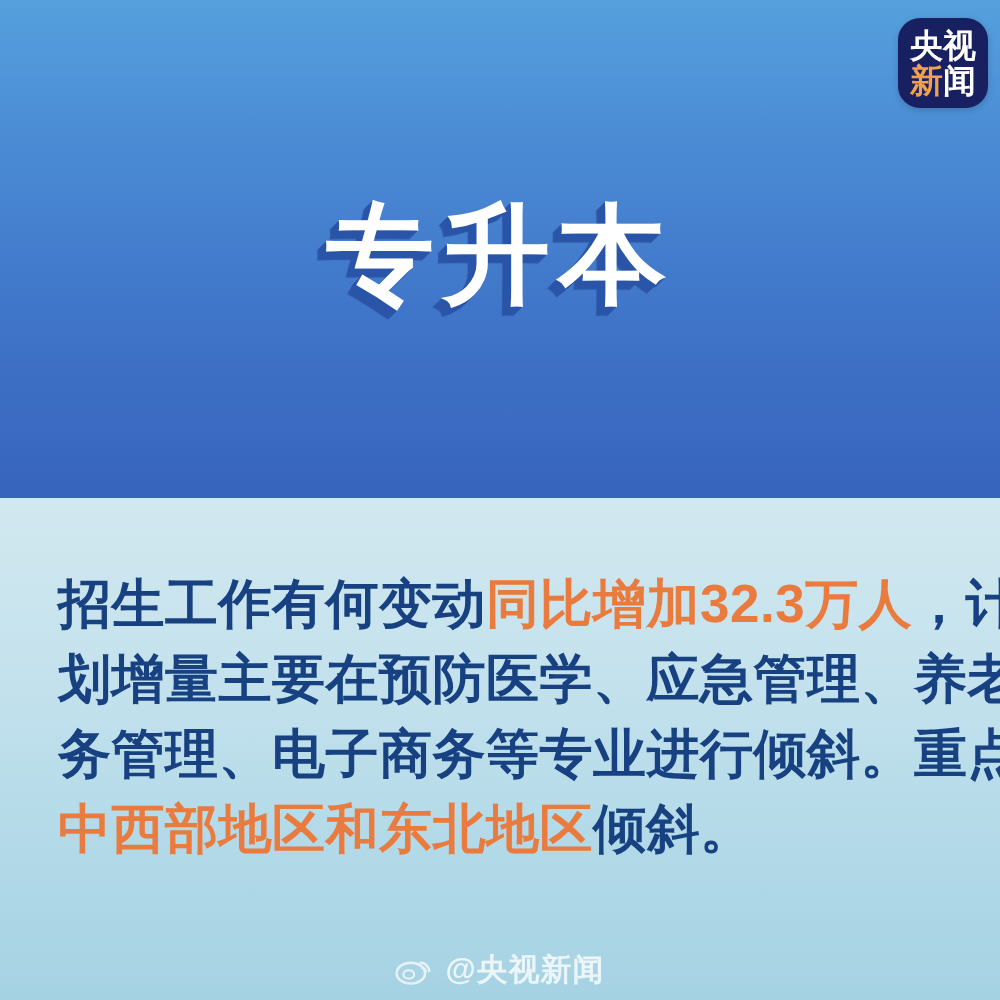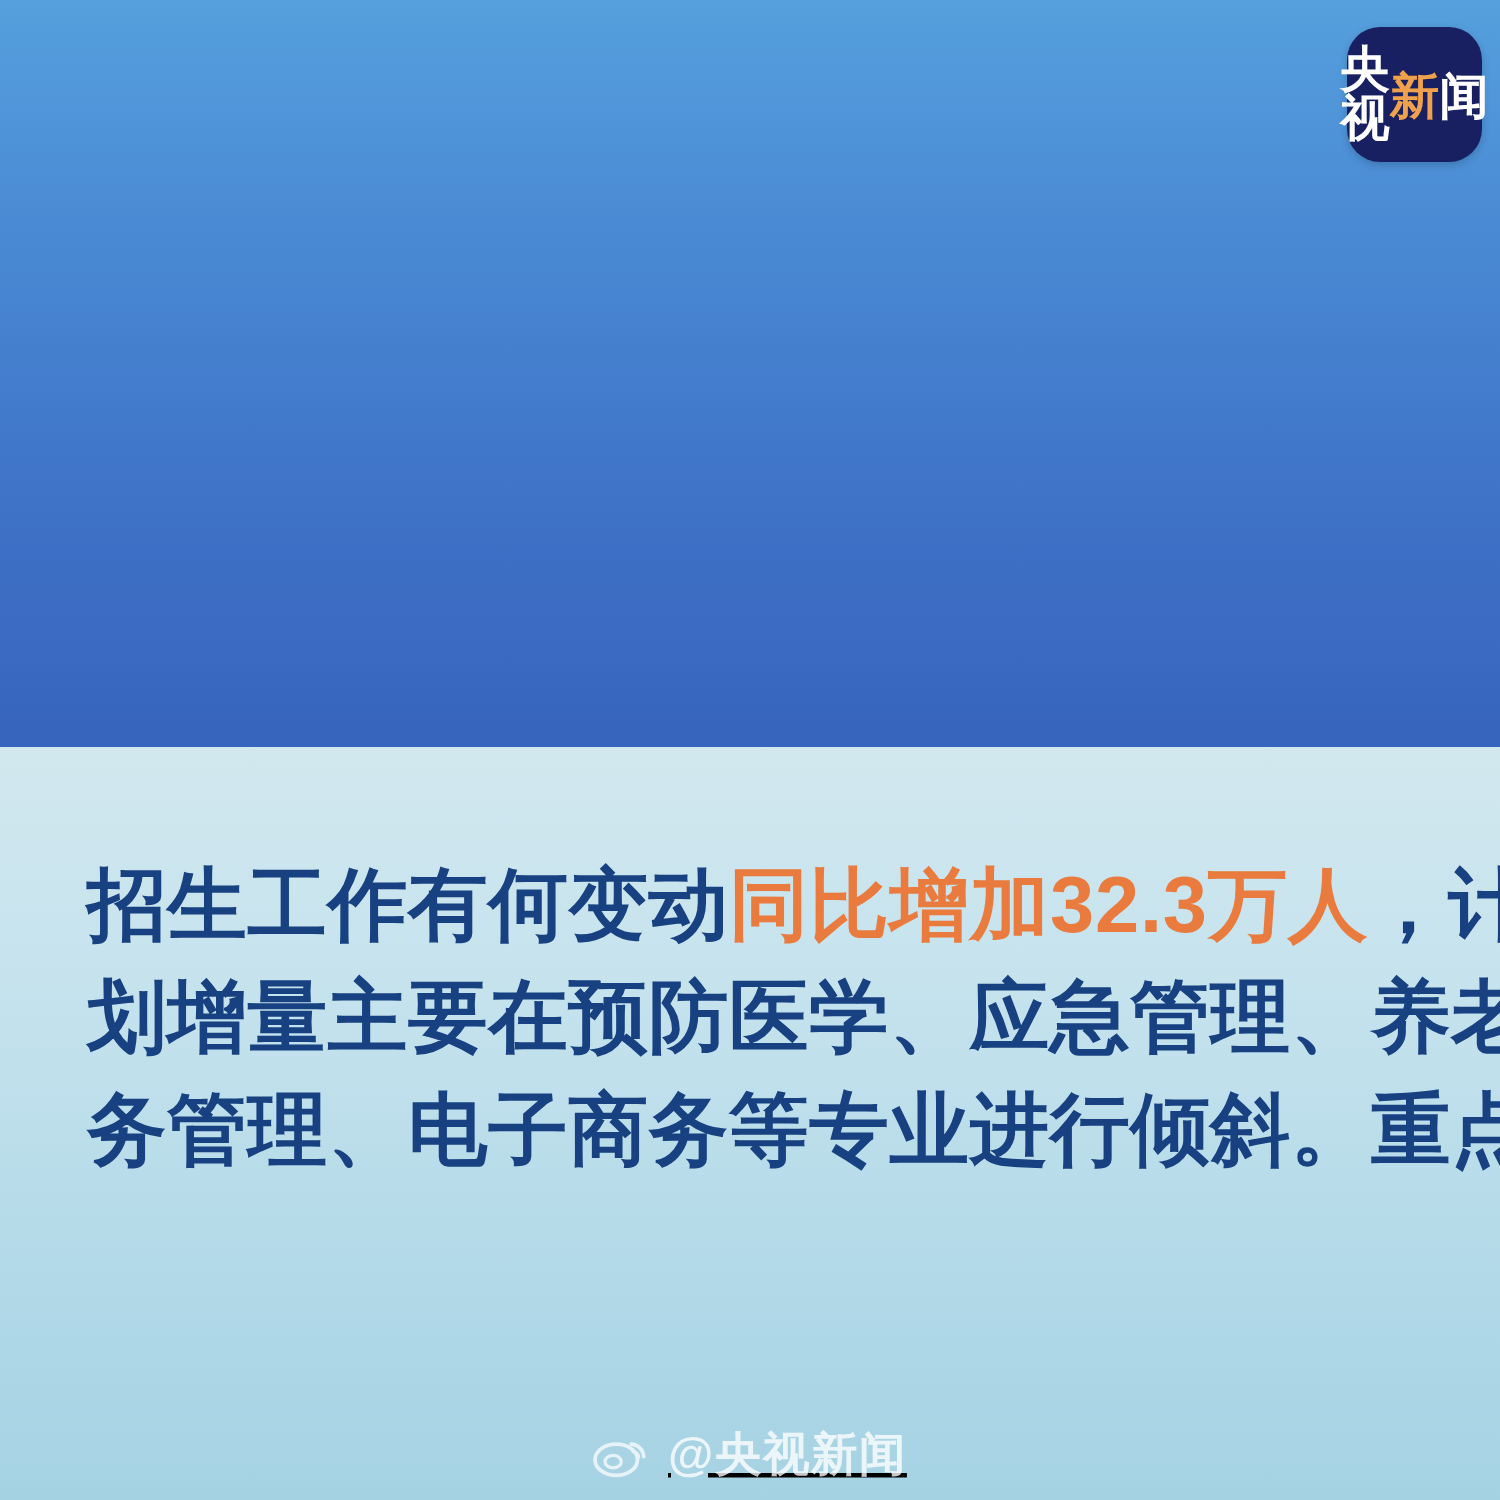--- a/index.html
+++ b/index.html
@@ -34,21 +34,21 @@
   .brand-logo {
     position: absolute;
     left: 898px;
     top: 18px;
     width: 90px;
     height: 90px;
     border-radius: 22px;
     background: #192061;
     box-shadow: 0 2px 6px rgba(0,0,0,0.18);
     display: flex;
-    flex-direction: row;
+    flex-direction: column;
     align-items: center;
     justify-content: center;
     line-height: 1;
   }
   .brand-row {
     display: flex;
     align-items: center;
     justify-content: center;
     font-weight: bold;
     font-size: 33px;
@@ -131,21 +131,20 @@
   
   .watermark {
     position: absolute;
     left: 0;
     bottom: 14px;
     width: 1000px;
     display: flex;
     align-items: center;
     justify-content: center;
     gap: 10px;
-    text-decoration: underline;
   }
   .weibo-icon {
     width: 40px;
     height: 34px;
     display: block;
     opacity: 0.72;
   }
   .watermark-label {
     font-size: 31px;
     font-weight: bold;
@@ -155,40 +154,42 @@
   }
 </style>
 </head>
 <body>
 
 <div class="poster">
 
   <div class="hero">
 
     <div class="headline">
+      <div class="headline-line l1">专升本</div>
     </div>
 
     <div class="brand-logo">
       <div class="brand-row top">
         <span class="brand-ch-white">央视</span>
       </div>
       <div class="brand-row bottom">
         <span class="brand-ch-orange">新</span>
         <span class="brand-ch-white">闻</span>
       </div>
     </div>
 
   </div>
 
   <div class="body-panel">
 
     <div class="body-text" id="body-text">
         <div class="body-line"><span>招生工作有何变动</span><span class="hl">同比增加32.3万人</span><span>，计</span></div>
         <div class="body-line"><span>划增量主要在预防医学、应急管理、养老服</span></div>
         <div class="body-line"><span>务管理、电子商务等专业进行倾斜。重点向</span></div>
+        <div class="body-line"><span class="hl">中西部地区和东北地区</span><span>倾斜。</span></div>
       </div>
 
     <div class="watermark">
       <svg class="weibo-icon" viewBox="0 0 48 40">
         <ellipse cx="19" cy="25" rx="17" ry="12.5" fill="none" stroke="#ffffff" stroke-width="3"></ellipse>
         <ellipse cx="16.5" cy="26.5" rx="6.5" ry="5" fill="none" stroke="#ffffff" stroke-width="2.6"></ellipse>
         <path d="M31 12.5 A10.5 10.5 0 0 1 41 22.5" fill="none" stroke="#ffffff" stroke-width="3" stroke-linecap="round"></path>
         <path d="M32.5 18.5 A5 5 0 0 1 37 23" fill="none" stroke="#ffffff" stroke-width="2.6" stroke-linecap="round"></path>
       </svg>
       <span class="watermark-label">@央视新闻</span>

